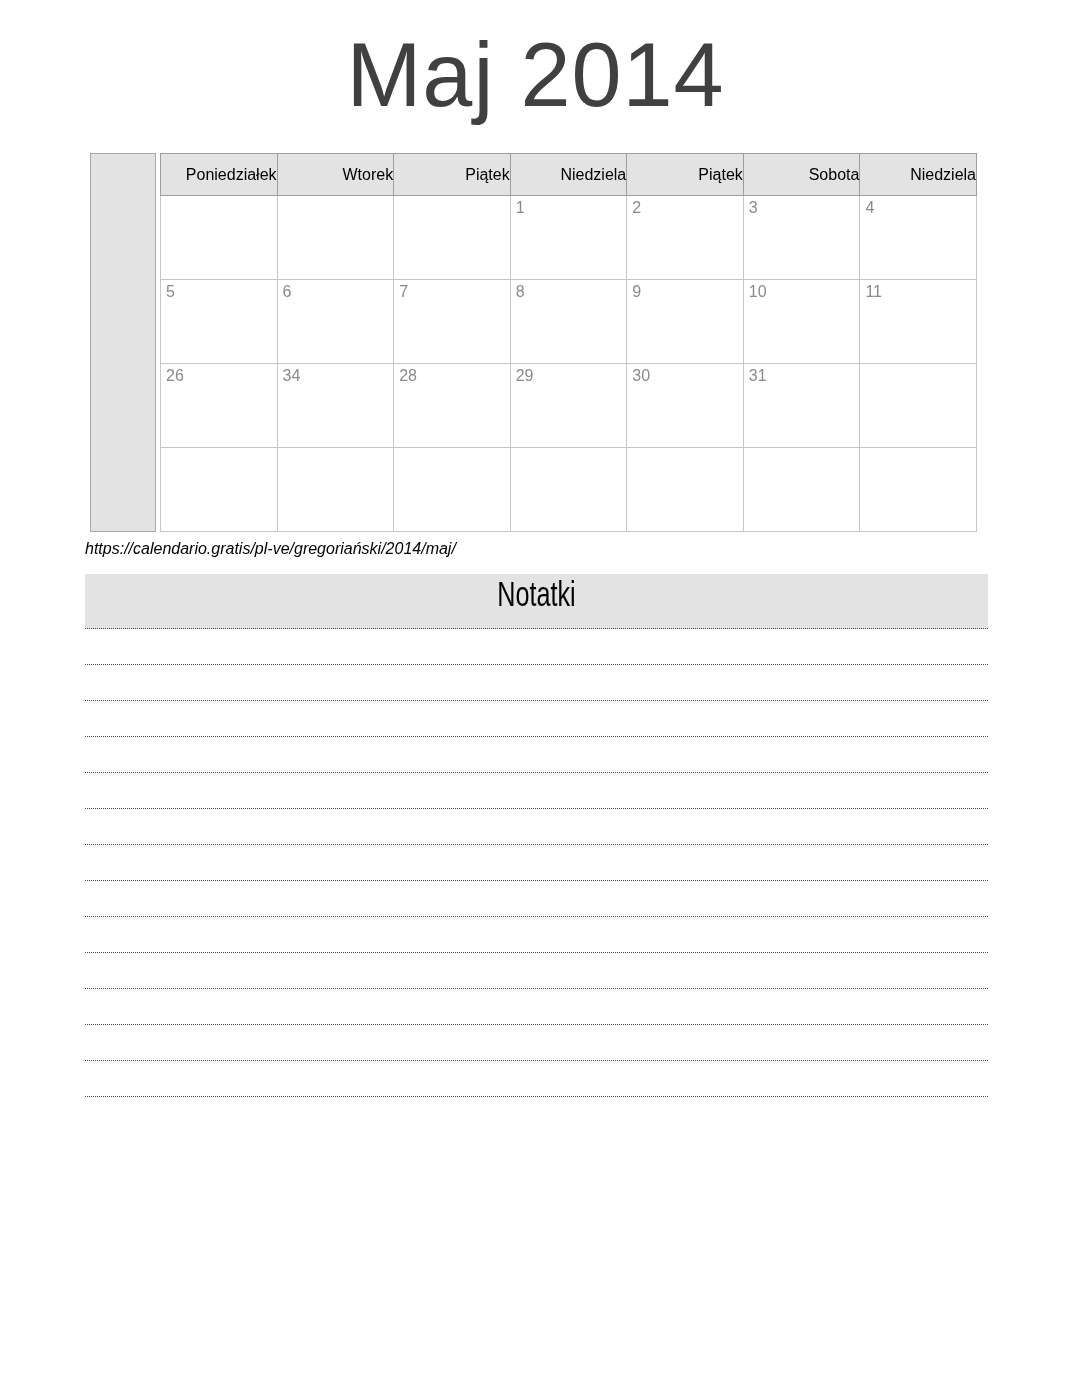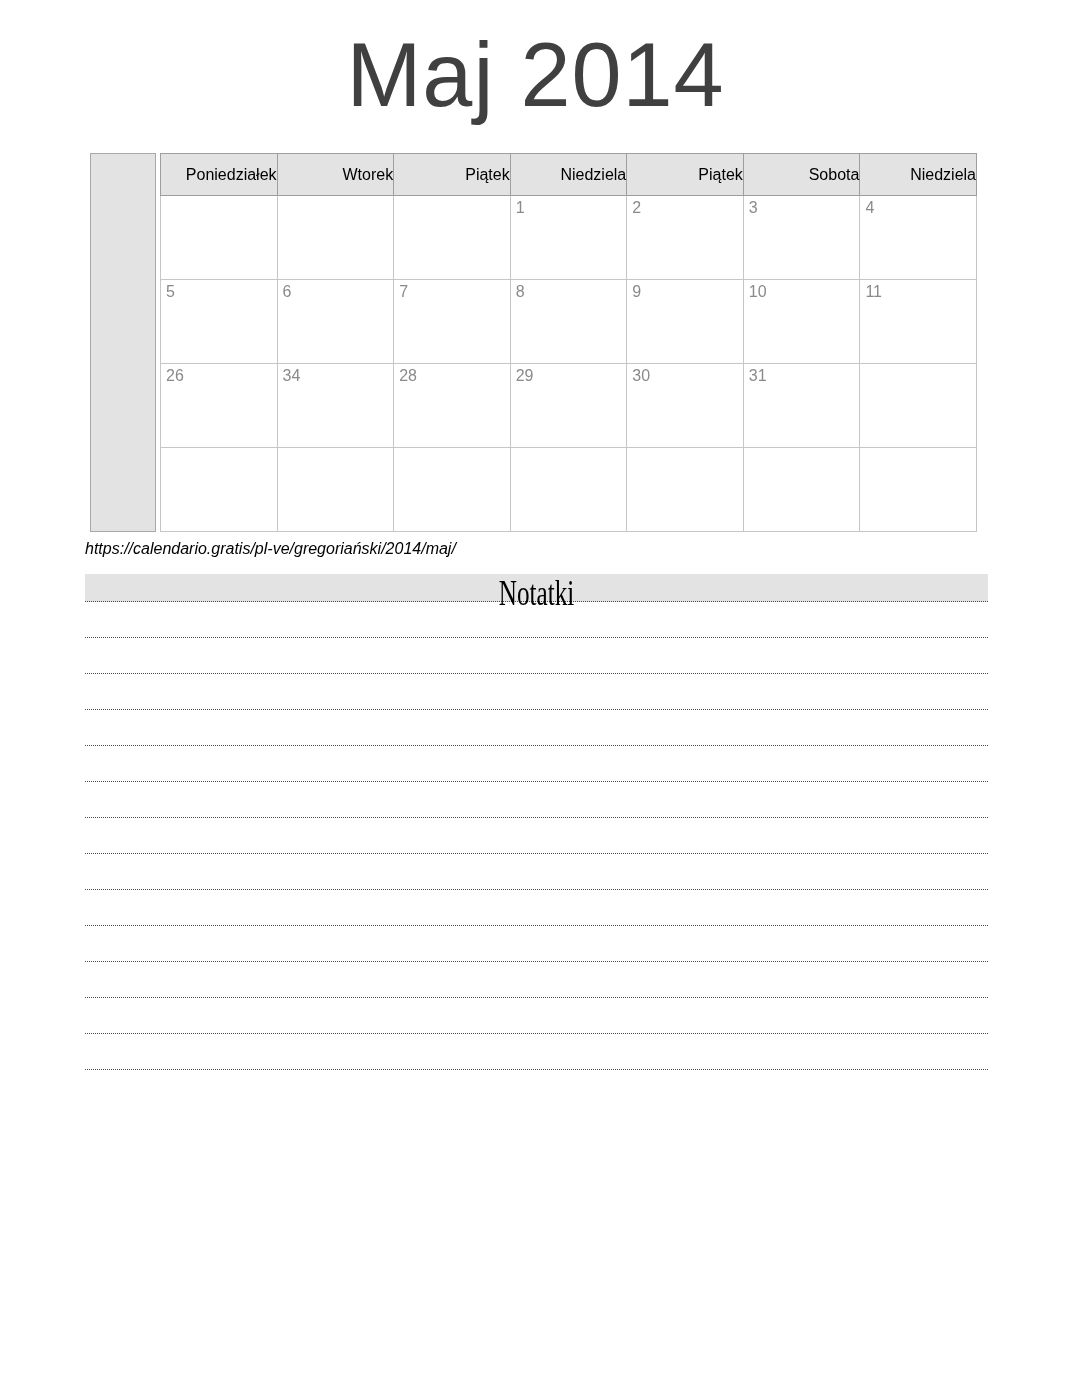--- a/index.html
+++ b/index.html
@@ -76,26 +76,25 @@
     margin-top:8px;
     font-size:16px;
     color:#000;
     font-style:italic;
   }
   .notes{
     margin-top:16px;
     width:903px;
   }
   .notes-header{
-    height:28px;
+    height:55px;
     background:var(--header-bg);
     border-bottom:1px dotted var(--dotted-line);
     text-align:center;
     line-height:39px;
-    font-family:Liberation Serif, serif;
   }
   .notes-header .nh-text{
     display:inline-block;
     font-size:35px;
     transform:scaleX(0.72);
     transform-origin:center;
     color:#000;
     line-height:39px;
   }
   .note-line{

